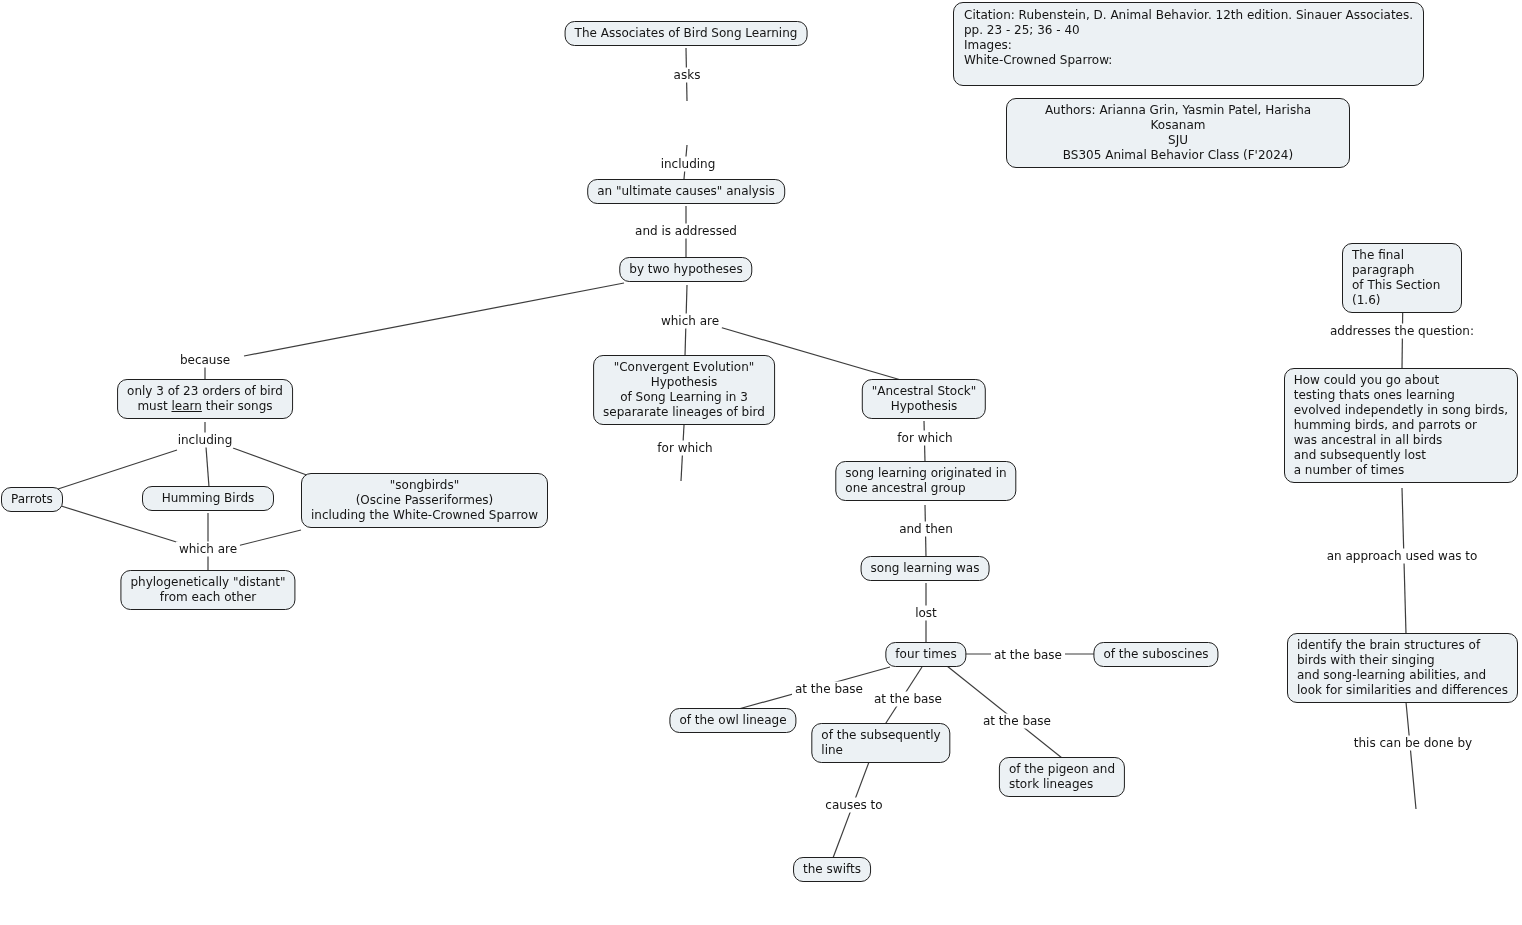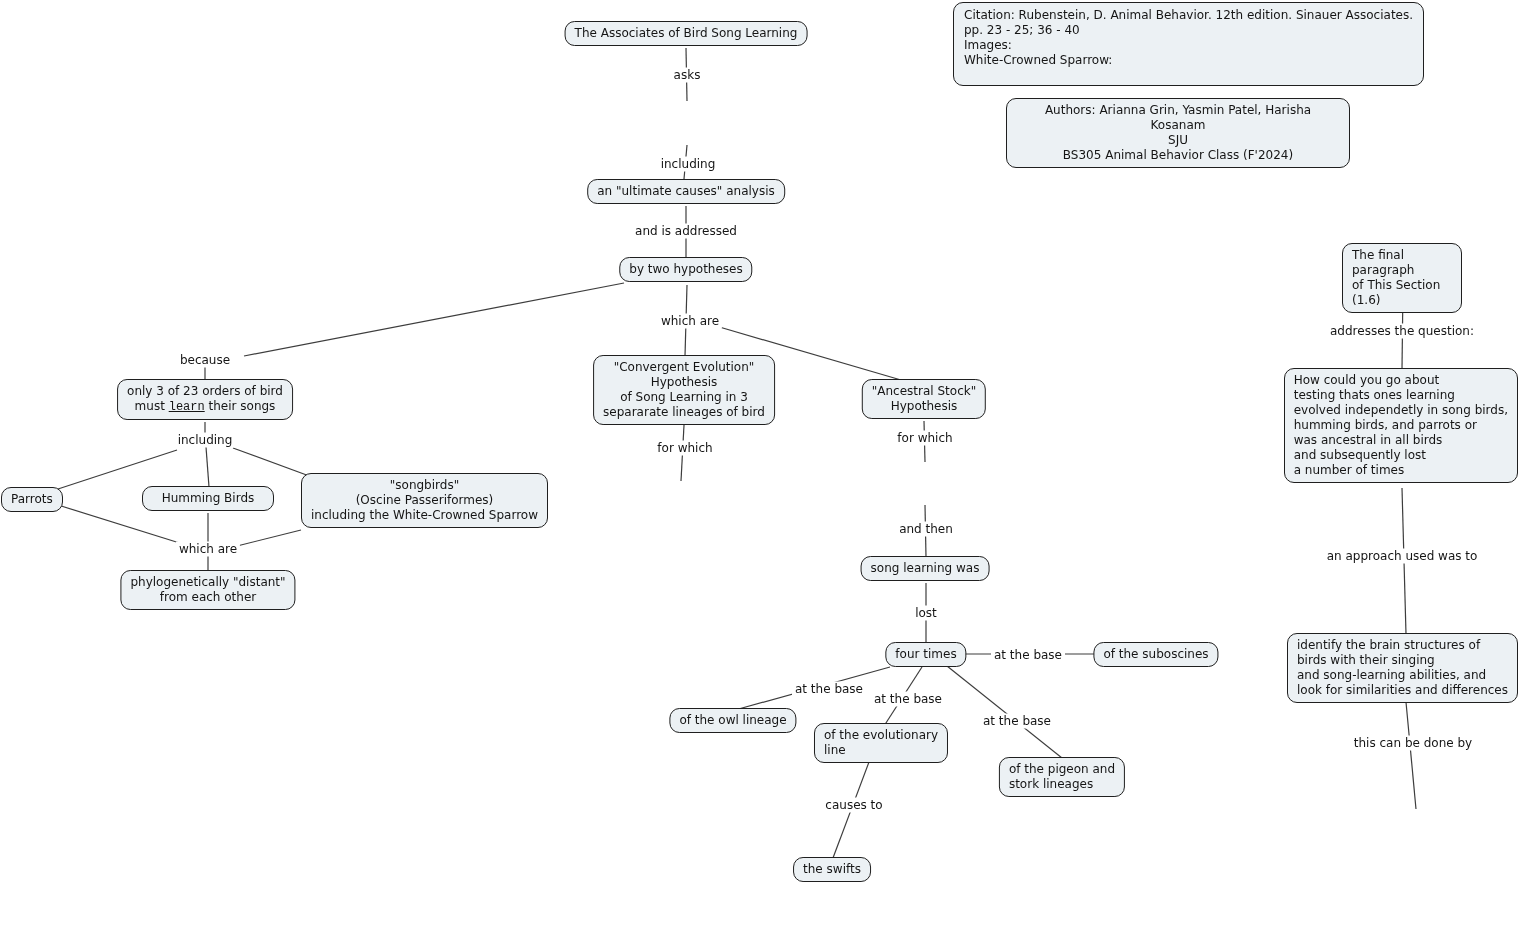--- a/index.html
+++ b/index.html
@@ -15,21 +15,21 @@
     padding:4px 9px;text-align:center;white-space:pre-line;
   }
   .node.c{transform:translateX(-50%);}
   .node.al{text-align:left;}
   .node.citation{min-height:72px;padding:5px 10px;}
   .node.mw{min-width:112px;}
   .lbl{
     position:absolute;z-index:1;transform:translate(-50%,-50%);
     background:var(--background,#fff);padding:0 3px;white-space:nowrap;
   }
-  .u{text-decoration:underline;font-family:Liberation Mono, monospace;}
+  .u{text-decoration:underline;}
 </style>
 </head>
 <body>
 
 <div class="stage" style="--node_fill: #ecf1f4; --node_border: #1f1f1f; --line: #3d3d3d; --text: #151515; --background: #ffffff;">
 
   <svg class="wires" width="1522" height="925">
     <line x1="686" y1="48" x2="687" y2="101"></line>
     <line x1="687" y1="145" x2="684" y2="179"></line>
     <line x1="686" y1="206" x2="686" y2="257"></line>
@@ -100,25 +100,27 @@
   <div class="node c" style="left:208px;top:570px">phylogenetically "distant"
 from each other</div>
 
   <div class="node c" style="left:684px;top:355px">"Convergent Evolution"
 Hypothesis
 of Song Learning in 3
 separarate lineages of bird</div>
 
   <div class="node c" style="left:924px;top:379px">"Ancestral Stock"
 Hypothesis</div>
+  <div class="node c al" style="left:926px;top:461px">song learning originated in
+one ancestral group</div>
   <div class="node c" style="left:925px;top:556px">song learning was</div>
   <div class="node c" style="left:926px;top:642px">four times</div>
   <div class="node c" style="left:1156px;top:642px">of the suboscines</div>
   <div class="node c" style="left:733px;top:708px">of the owl lineage</div>
-  <div class="node c al" style="left:881px;top:723px">of the evolutionary
+  <div class="node c al" style="left:881px;top:723px">of the subsequently
 line</div>
   <div class="node c al" style="left:1062px;top:757px">of the pigeon and
 stork lineages</div>
   <div class="node c" style="left:832px;top:857px">the swifts</div>
 
   <div class="node c al" style="left:1402px;top:243px">The final paragraph
 of This Section (1.6)</div>
   <div class="node al" style="right:4px;top:368px">How could you go about
 testing thats ones learning
 evolved independetly in song birds,

